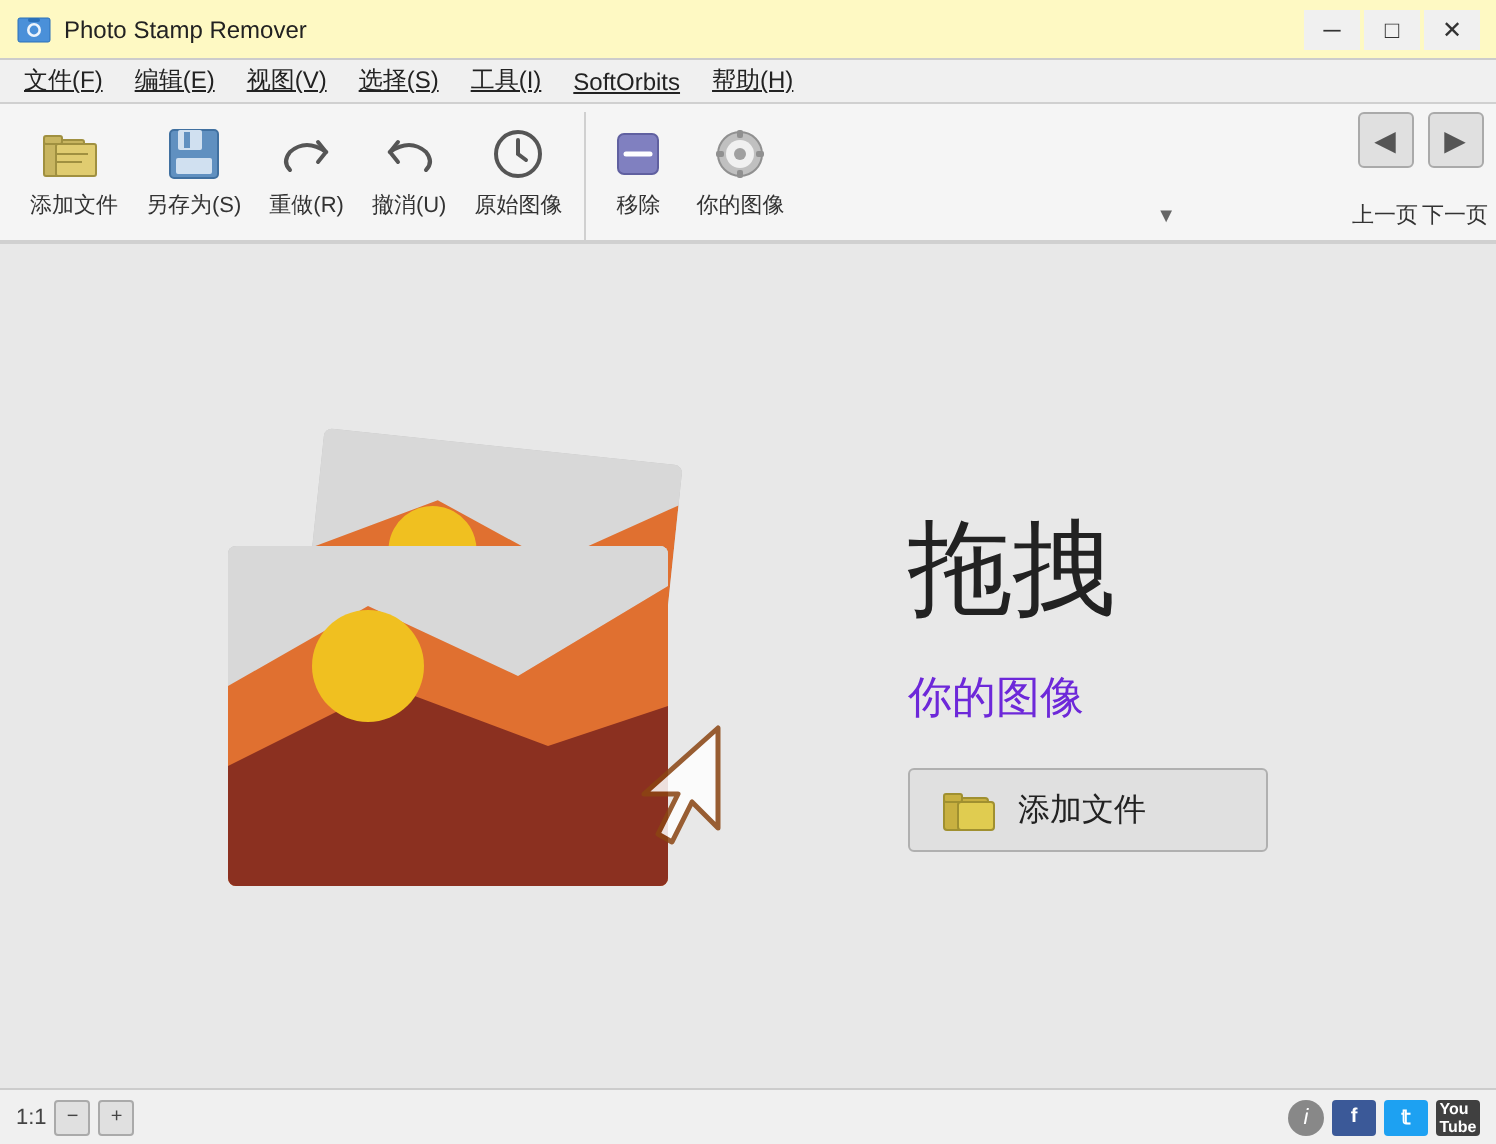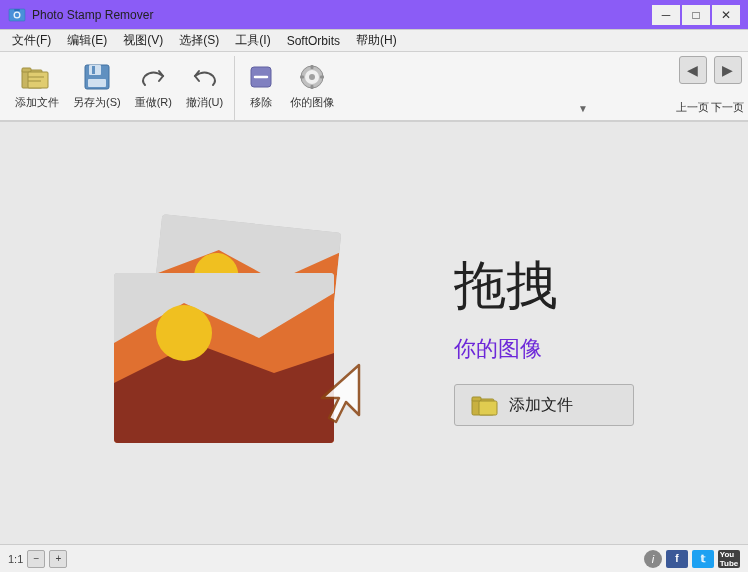--- a/index.html
+++ b/index.html
@@ -7,21 +7,21 @@
       font-family: "Microsoft YaHei", "SimHei", sans-serif;
       background: #f0f0f0;
       width: 748px;
       height: 572px;
       overflow: hidden;
       font-size: 12px;
     }
 
     
     .titlebar {
-      background: #8b5cf6;
+      background: #fef9c3;
       height: 30px;
       display: flex;
       align-items: center;
       padding: 0 8px;
       border-bottom: 1px solid #ccc;
       user-select: none;
     }
     .titlebar-icon {
       width: 18px;
       height: 18px;
@@ -62,20 +62,21 @@
       border-bottom: 1px solid #d0d0d0;
     }
     .menu-item {
       padding: 2px 8px;
       font-size: 12px;
       color: #222;
       cursor: pointer;
       height: 100%;
       display: flex;
       align-items: center;
+      text-decoration: underline;
     }
 
     
     .toolbar {
       background: #f5f5f5;
       height: 70px;
       display: flex;
       align-items: flex-start;
       padding: 4px 4px 0 4px;
       border-bottom: 2px solid #d0d0d0;
@@ -401,20 +402,29 @@
     <div class="toolbar-btn">
       <div class="tb-icon">
         <svg width="28" height="28" viewBox="0 0 28 28">
           <path d="M8 8 L4 13 L8 18" stroke="#555" stroke-width="2" fill="none" stroke-linecap="round"></path>
           <path d="M4 13 Q14 6 22 13 Q26 18 22 22" stroke="#555" stroke-width="2" fill="none" stroke-linecap="round"></path>
         </svg>
       </div>
       <span class="tb-label">撤消(U)</span>
     </div>
 
+    <div class="toolbar-btn">
+      <div class="tb-icon">
+        <svg width="28" height="28" viewBox="0 0 28 28">
+          <circle cx="14" cy="14" r="11" fill="none" stroke="#555" stroke-width="2"></circle>
+          <polyline points="14,7 14,14 18,17" stroke="#555" stroke-width="2" fill="none" stroke-linecap="round"></polyline>
+        </svg>
+      </div>
+      <span class="tb-label">原始图像</span>
+    </div>
   </div>
 
   <div class="toolbar-group">
 
     <div class="toolbar-btn">
       <div class="tb-icon">
         <svg width="28" height="28" viewBox="0 0 28 28">
           <rect x="4" y="4" width="20" height="20" rx="3" fill="#8080c0" stroke="#6060a0"></rect>
           <line x1="8" y1="14" x2="20" y2="14" stroke="white" stroke-width="2.5" stroke-linecap="round"></line>
         </svg>

